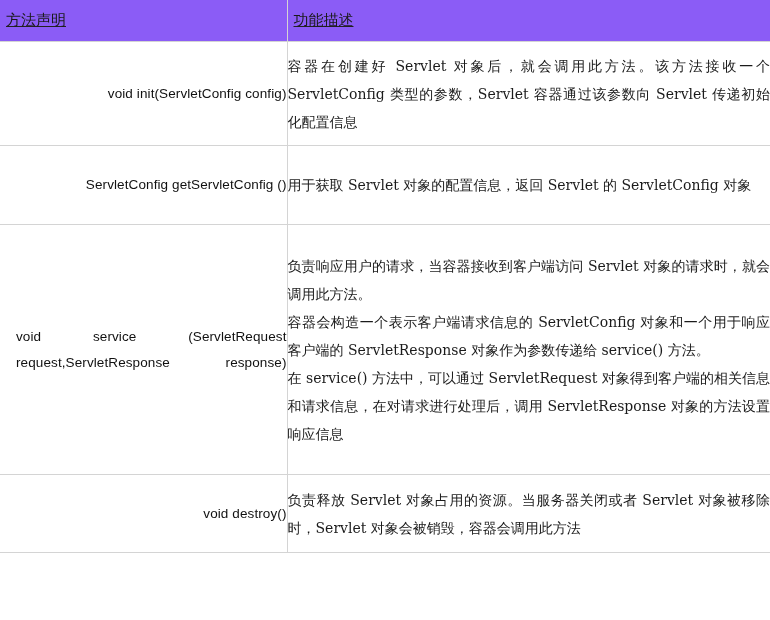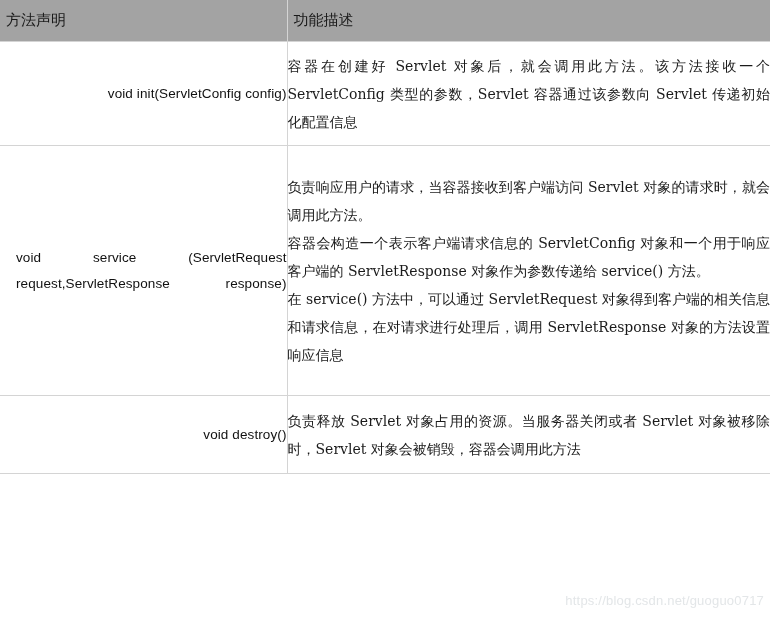--- a/index.html
+++ b/index.html
@@ -40,23 +40,24 @@
     vertical-align: middle;
     padding: 0;
   }
   table.spec-table th:last-child,
   table.spec-table td:last-child {
     border-right: none;
   }
 
   
   thead th {
-    background: #a3a3a3;
+    background: #8b5cf6;
     height: 41px;
     border-bottom: 1px solid #c8c8c8;
+    text-decoration: underline;
   }
   .th-inner {
     display: block;
     padding: 0 10px 0 6px;
     font-size: 15px;
     font-weight: normal;
     text-align: left;
     color: #1a1a1a;
     line-height: 41px;
     font-family: "DejaVu Serif", "Liberation Serif", serif;
@@ -146,20 +147,28 @@
 
       <tr class="r1">
         <td class="cell-method">
           <span class="sig">void init(ServletConfig config)</span>
         </td>
         <td class="cell-desc">
           <p class="lastjust">容器在创建好 Servlet 对象后，就会调用此方法。该方法接收一个 ServletConfig 类型的参数，Servlet 容器通过该参数向 Servlet 传递初始化配置信息</p>
         </td>
       </tr>
 
+      <tr class="r2">
+        <td class="cell-method">
+          <span class="sig">ServletConfig getServletConfig ()</span>
+        </td>
+        <td class="cell-desc">
+          <p class="lastjust">用于获取 Servlet 对象的配置信息，返回 Servlet 的 ServletConfig 对象</p>
+        </td>
+      </tr>
 
 
       <tr class="r4">
         <td class="cell-method justified">
           <span class="sig">void service (ServletRequest</span>
           <span class="sig">request,ServletResponse response)</span>
         </td>
         <td class="cell-desc">
           <p class="lastjust">负责响应用户的请求，当容器接收到客户端访问 Servlet 对象的请求时，就会调用此方法。</p>
           <p class="lastjust">容器会构造一个表示客户端请求信息的 ServletConfig 对象和一个用于响应客户端的 ServletResponse 对象作为参数传递给 service() 方法。</p>
@@ -172,15 +181,14 @@
           <span class="sig">void destroy()</span>
         </td>
         <td class="cell-desc">
           <p class="lastjust">负责释放 Servlet 对象占用的资源。当服务器关闭或者 Servlet 对象被移除时，Servlet 对象会被销毁，容器会调用此方法</p>
         </td>
       </tr>
 
     </tbody>
   </table>
 
-  <div id="watermark">https://blog.csdn.net/guoguo0717</div>
 
 </div>
 
 </body></html>

